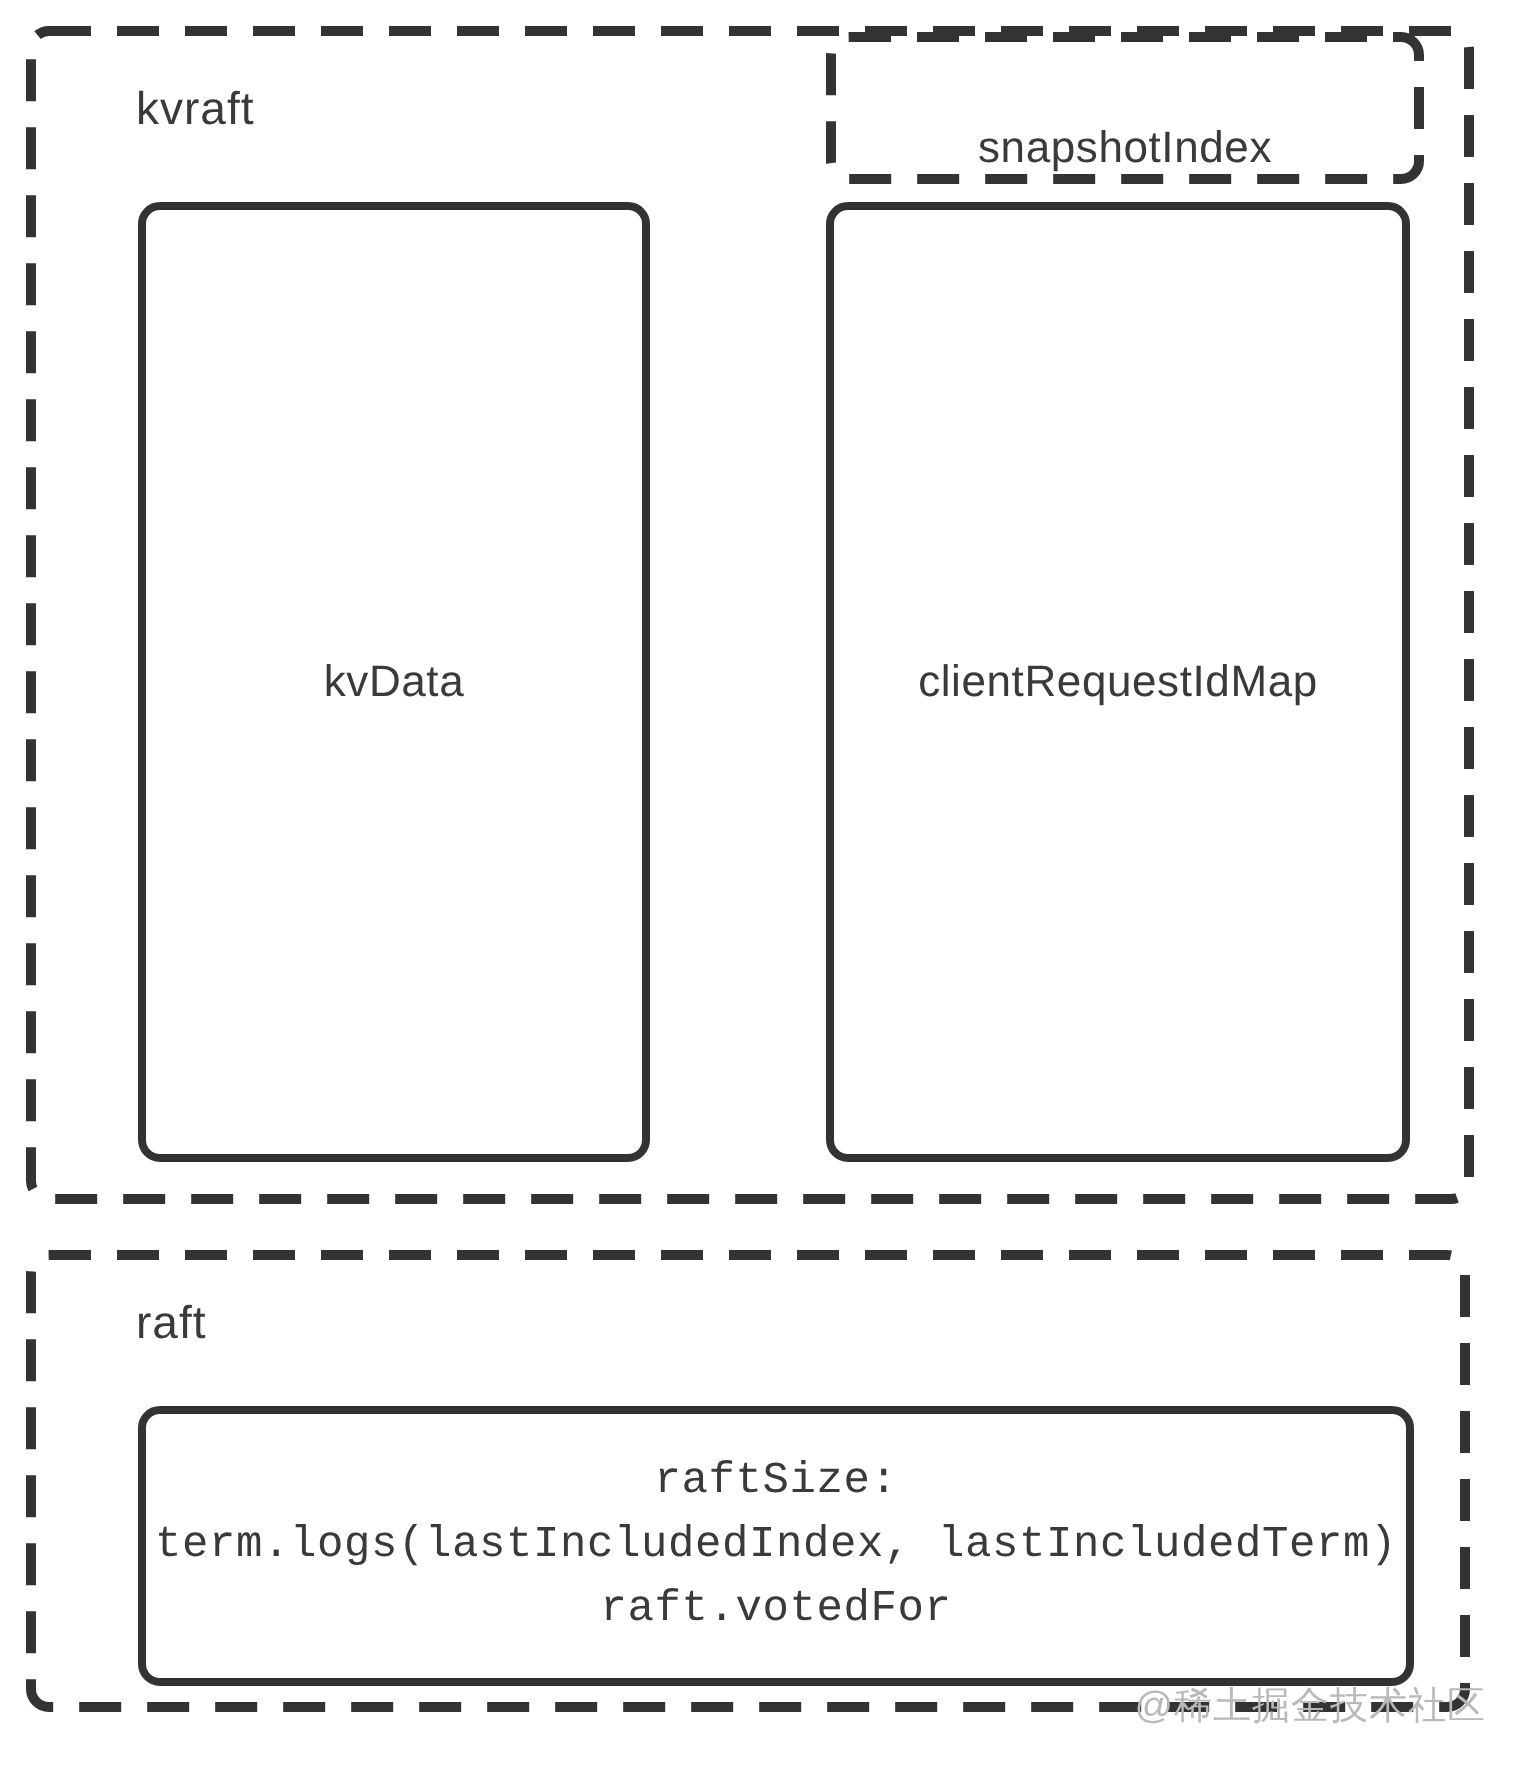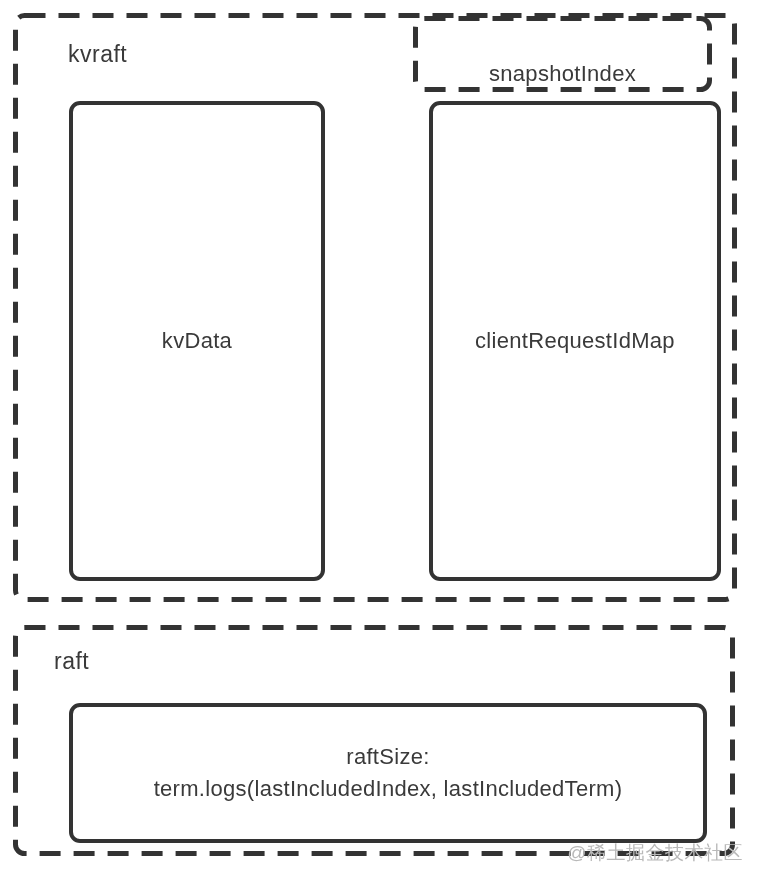--- a/index.html
+++ b/index.html
@@ -34,43 +34,43 @@
     stroke-dasharray: 21 13;
   }
   .group-label {
     position: absolute;
     font-size: 23px;
     line-height: 28px;
     color: var(--text);
     letter-spacing: 0.5px;
   }
   .group-kvraft .group-label { left: 55px; top: 27px; }
-  .group-raft   .group-label { left: 41px; top: 22px; }
+  .group-raft   .group-label { left: 55px; top: 22px; }
 
   .node-solid {
     position: absolute;
     border: 4px solid var(--border);
     border-radius: 11px;
     background: var(--background);
     display: flex;
     flex-direction: column;
     align-items: center;
     justify-content: center;
     text-align: right;
   }
   .node-solid .line {
     font-size: 22px;
     line-height: 32px;
     color: var(--text);
     letter-spacing: 0.3px;
     white-space: nowrap;
   }
   .node-kvdata    { left: 56px;  top: 88px; width: 256px; height: 480px; }
-  .node-clientmap { left: 416px; top: 88px; width: 292px; height: 480px; }
-  .node-raftsize  { left: 56px;  top: 78px; width: 638px; height: 140px; }
+  .node-clientmap { left: 400px; top: 88px; width: 292px; height: 480px; }
+  .node-raftsize  { left: 56px;  top: 78px; width: 638px; height: 140px; font-family: Liberation Mono, monospace; }
 
   .node-snapshot {
     position: absolute;
     left: 400px; top: 3px; width: 299px; height: 76px;
     display: flex;
     align-items: center;
     justify-content: center;
     text-align: center;
   }
   .node-snapshot .line {
@@ -123,18 +123,19 @@
   <section class="group group-raft">
     <svg class="dash-svg" width="722" height="231">
       <rect x="2.5" y="2.5" width="717" height="226" rx="9"></rect>
     </svg>
 
     <div class="group-label">raft</div>
 
     <div class="node-solid node-raftsize">
       <div class="line">raftSize:</div>
       <div class="line">term.logs(lastIncludedIndex, lastIncludedTerm)</div>
+      <div class="line">raft.votedFor</div>
     </div>
   </section>
 
   <div class="watermark">@稀土掘金技术社区</div>
 
 </div>
 
 </body></html>

